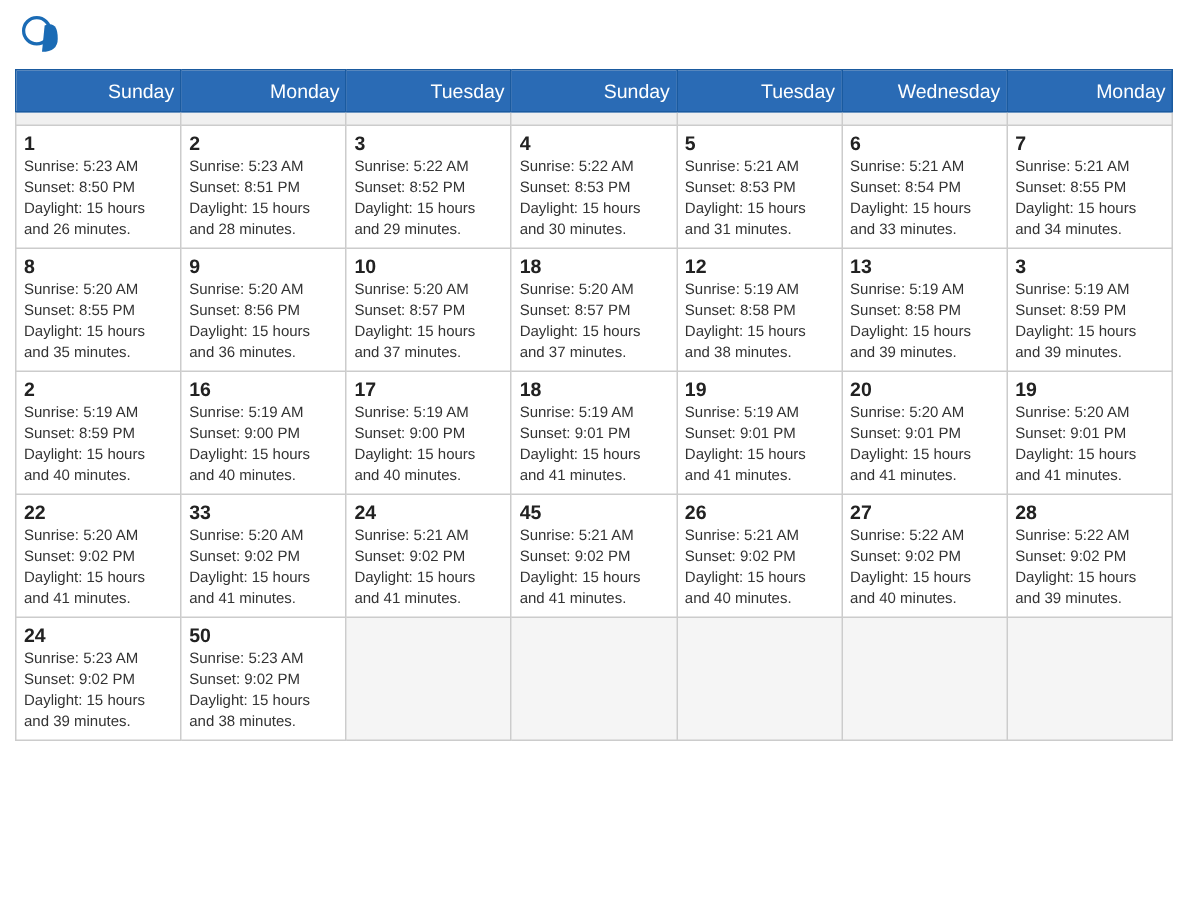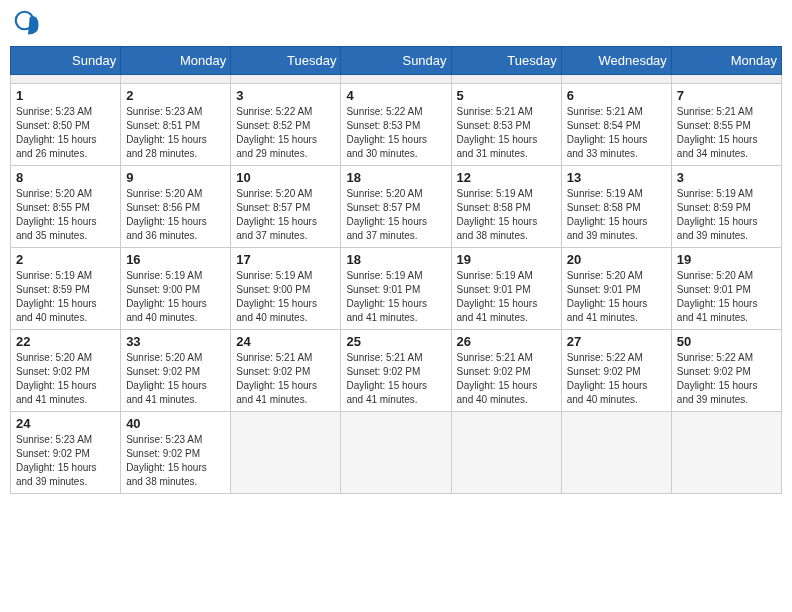--- a/index.html
+++ b/index.html
@@ -226,43 +226,43 @@
         </td>
         <td>
           <span class="day-number">33</span>
           <div class="day-info">Sunrise: 5:20 AM<br>Sunset: 9:02 PM<br>Daylight: 15 hours<br>and 41 minutes.</div>
         </td>
         <td>
           <span class="day-number">24</span>
           <div class="day-info">Sunrise: 5:21 AM<br>Sunset: 9:02 PM<br>Daylight: 15 hours<br>and 41 minutes.</div>
         </td>
         <td>
-          <span class="day-number">25</span>
+          <span class="day-number">45</span>
           <div class="day-info">Sunrise: 5:21 AM<br>Sunset: 9:02 PM<br>Daylight: 15 hours<br>and 41 minutes.</div>
         </td>
         <td>
           <span class="day-number">26</span>
           <div class="day-info">Sunrise: 5:21 AM<br>Sunset: 9:02 PM<br>Daylight: 15 hours<br>and 40 minutes.</div>
         </td>
         <td>
           <span class="day-number">27</span>
           <div class="day-info">Sunrise: 5:22 AM<br>Sunset: 9:02 PM<br>Daylight: 15 hours<br>and 40 minutes.</div>
         </td>
         <td>
-          <span class="day-number">50</span>
+          <span class="day-number">28</span>
           <div class="day-info">Sunrise: 5:22 AM<br>Sunset: 9:02 PM<br>Daylight: 15 hours<br>and 39 minutes.</div>
         </td>
       </tr>
       <tr>
         <td>
           <span class="day-number">24</span>
           <div class="day-info">Sunrise: 5:23 AM<br>Sunset: 9:02 PM<br>Daylight: 15 hours<br>and 39 minutes.</div>
         </td>
         <td>
-          <span class="day-number">40</span>
+          <span class="day-number">50</span>
           <div class="day-info">Sunrise: 5:23 AM<br>Sunset: 9:02 PM<br>Daylight: 15 hours<br>and 38 minutes.</div>
         </td>
         <td class="empty"></td>
         <td class="empty"></td>
         <td class="empty"></td>
         <td class="empty"></td>
         <td class="empty"></td>
       </tr>
     </tbody>
 </table>

